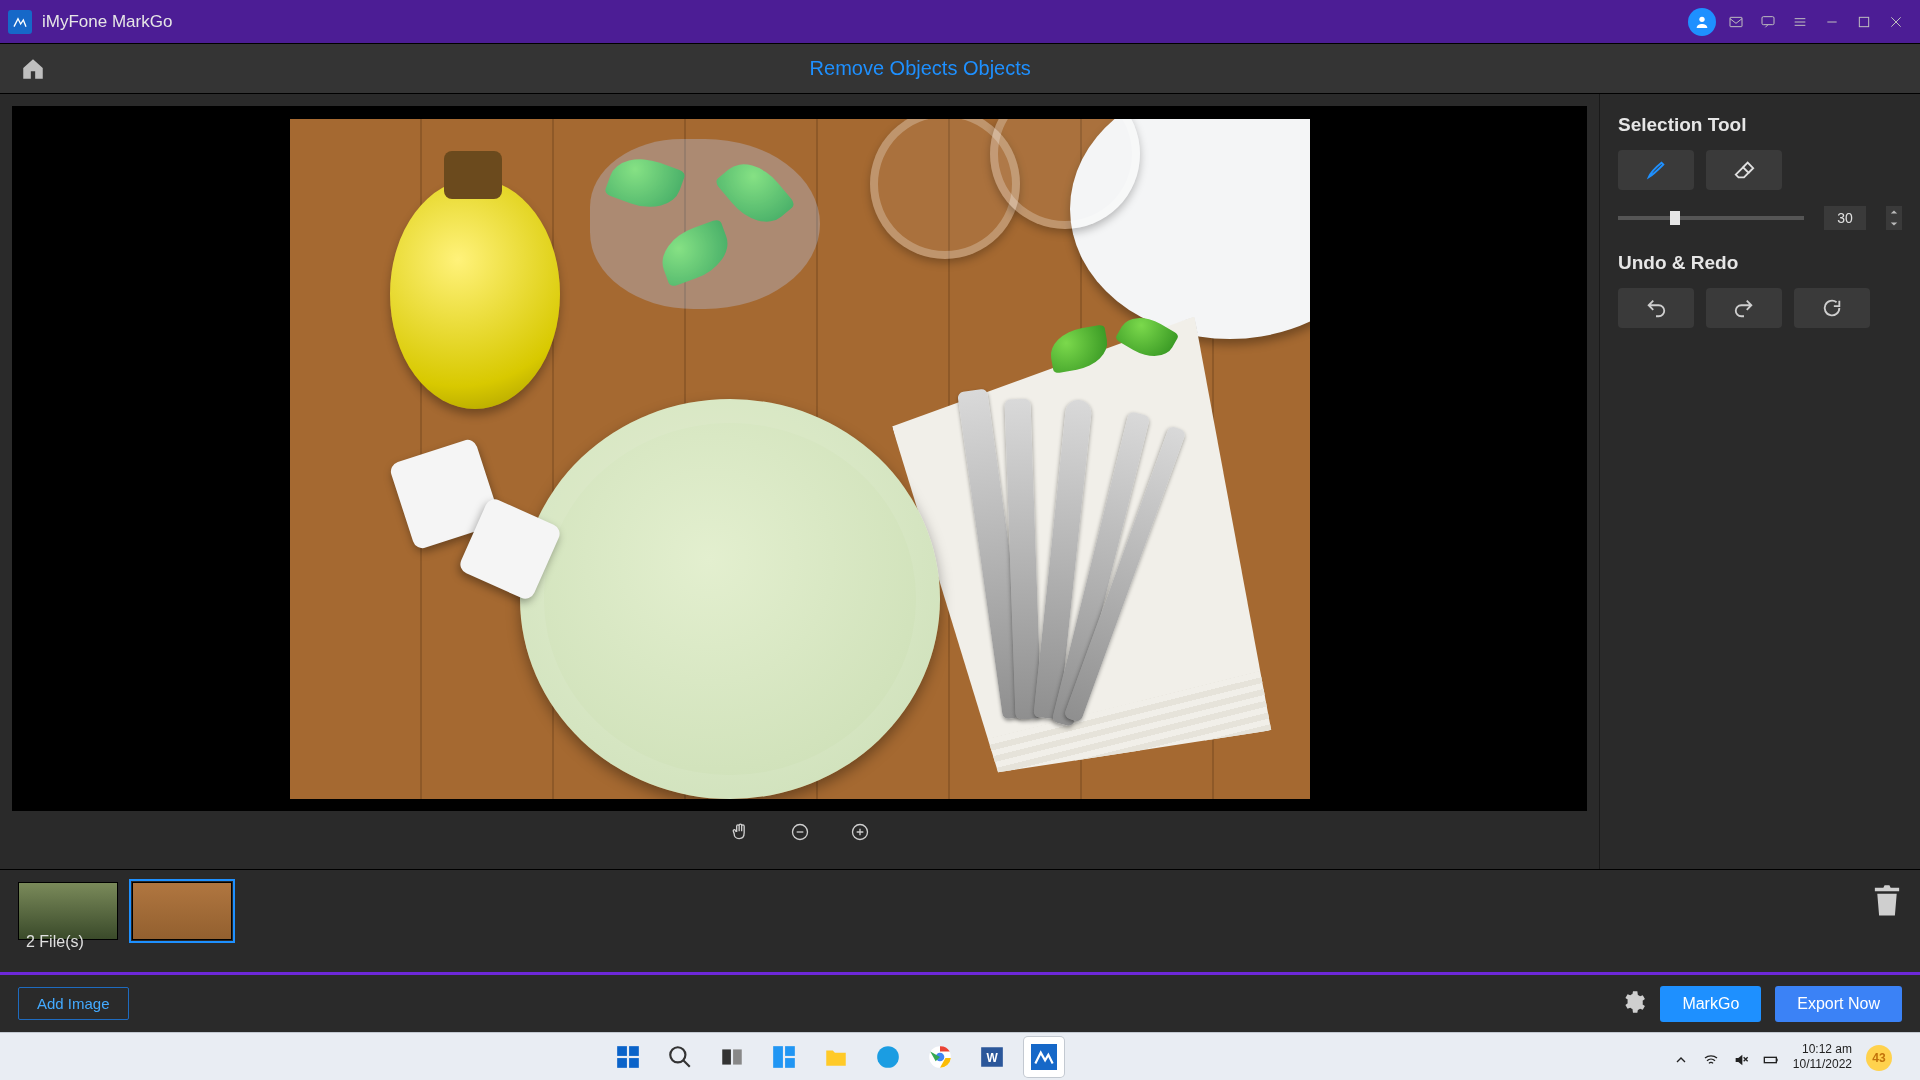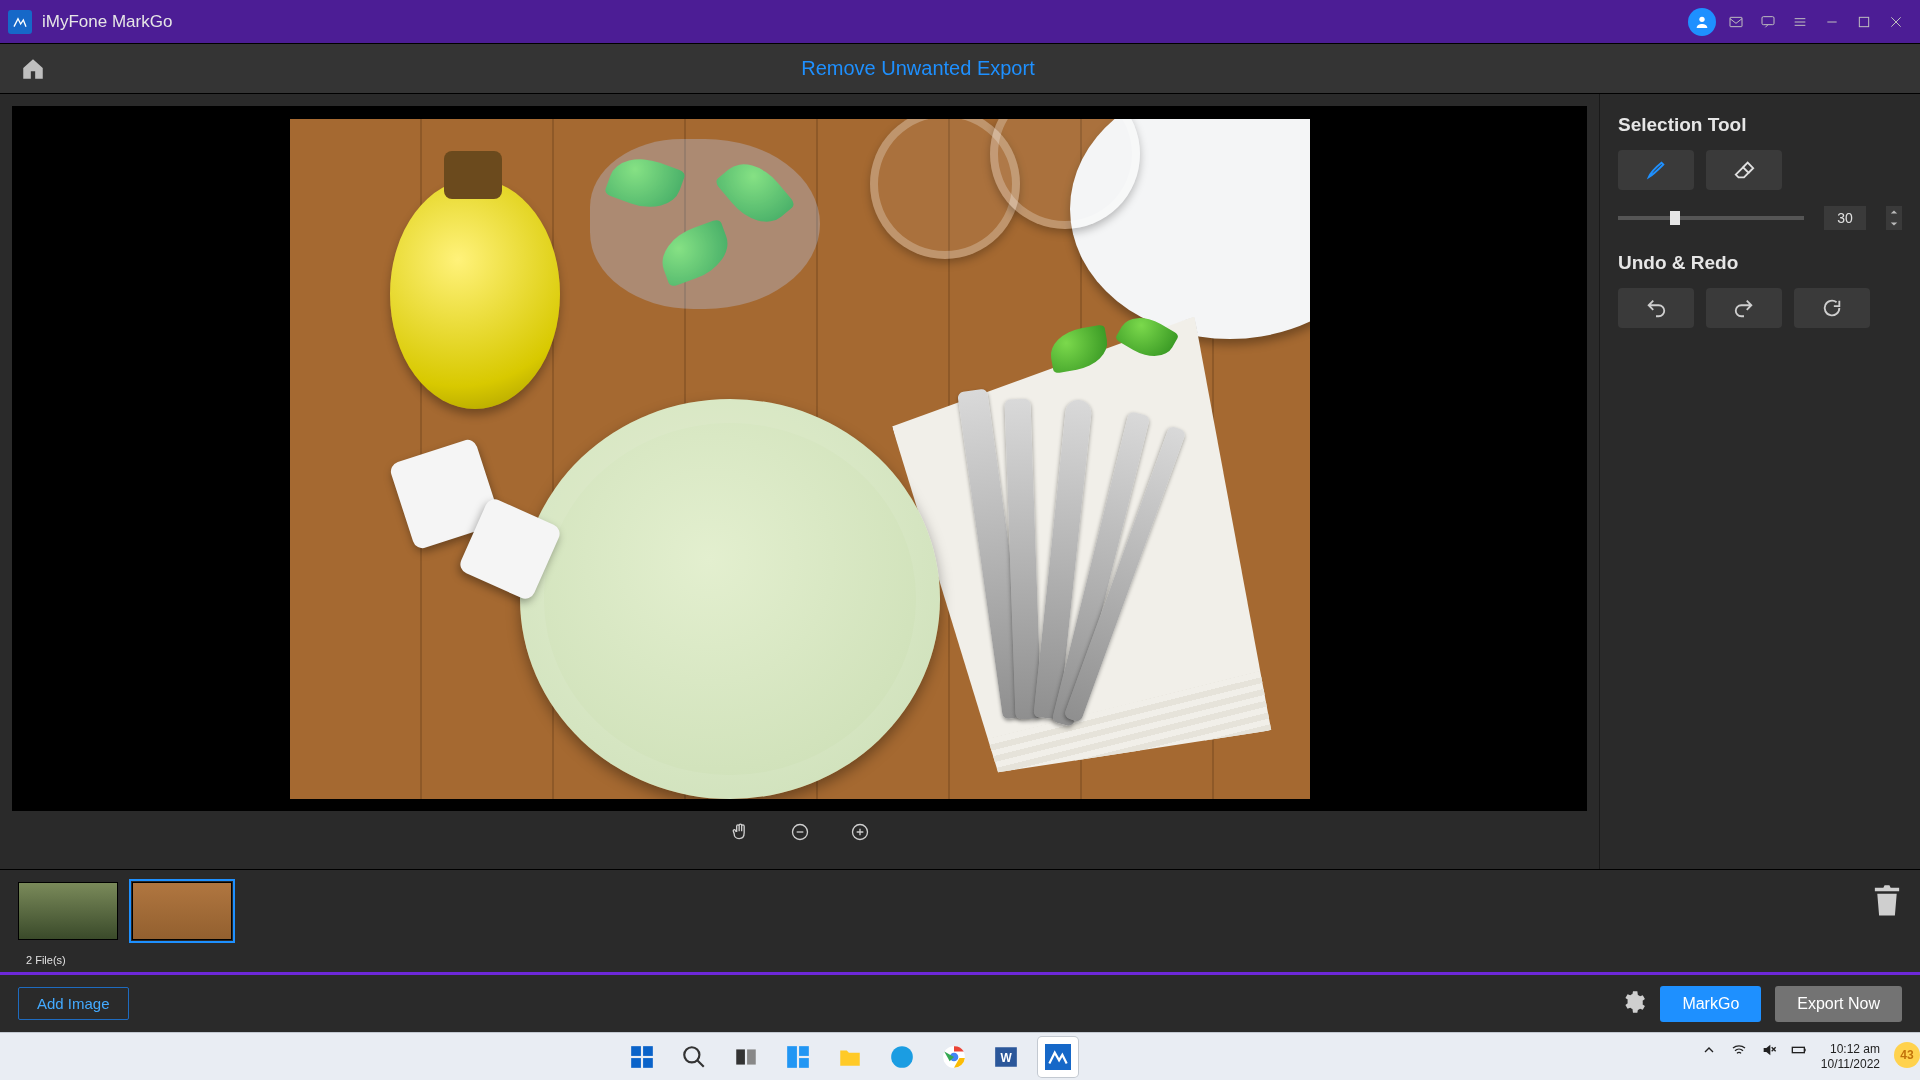--- a/index.html
+++ b/index.html
@@ -83,40 +83,40 @@
   .side-spacer{ flex:1;}
   .tip-box{ background:#3e3e3e; padding:10px 12px; color:#d7a63b; font-size:14px; line-height:1.35; border-radius:2px; display:flex; gap:8px; cursor:pointer;}
   .tip-box svg{ flex:0 0 16px; width:16px; height:16px; stroke:#d7a63b; fill:none; stroke-width:2; margin-top:2px;}
 
   
   .strip{ height:102px; background:#2a2a2a; display:flex; align-items:flex-start; padding:12px 18px 0; gap:14px; position:relative;}
   .thumb{ width:100px; height:58px; background:#555; border:1px solid #000; background-size:cover; background-position:center;}
   .thumb.sel{ outline:2px solid #1e90ff; outline-offset:1px;}
   .thumb.t1{ background:linear-gradient(#7a8a5a,#3a4a2a);}
   .thumb.t2{ background:linear-gradient(#b07640,#93602f);}
-  .file-count{ position:absolute; left:26px; bottom:6px; color:#e0e0e0; font-size:11px;}
+  .file-count{ position:absolute; left:26px; bottom:21px; color:#e0e0e0; font-size:16px;}
   .trash{ position:absolute; right:18px; top:14px; cursor:pointer;}
   .trash svg{ width:30px; height:34px; fill:#cfcfcf;}
 
   .bottom-bar{ height:60px; background:#2a2a2a; border-top:3px solid #6d28d9; display:flex; align-items:center; padding:0 18px; gap:14px;}
   .add-img{ color:#43aaff; font-size:15px; padding:7px 18px; border:1px solid #1e6bbf; border-radius:2px; background:transparent; cursor:pointer;}
   .bottom-spacer{ flex:1;}
   .gear{ cursor:pointer;}
   .gear svg{ width:26px; height:26px; fill:#cfcfcf;}
   .btn{ padding:9px 22px; border-radius:3px; font-size:16px; color:#fff; cursor:pointer; border:none;}
   .btn.remove{ background:#1e90ff;}
-  .btn.export{ background:#737373;}
+  .btn.export{ background:#3b82f6;}
 
   
   .taskbar{ position:absolute; left:0; right:0; bottom:0; height:48px; background:#e9edf3; display:flex; align-items:center; border-top:1px solid #c3c9d1;}
   .tb-center{ flex:1; display:flex; justify-content:center; gap:12px;}
   .tb-ico{ width:40px; height:40px; display:flex; align-items:center; justify-content:center; border-radius:4px; cursor:pointer;}
   .tb-ico svg{ width:26px; height:26px;}
   .tb-ico.active{ background:#fff; box-shadow:0 0 0 1px #c3c9d1;}
-  .tb-right{ display:flex; align-items:flex-start; gap:14px; padding-right:0; color:#222; font-size:12px;}
+  .tb-right{ display:flex; align-items:flex-end; gap:14px; padding-right:28px; color:#222; font-size:12px;}
   .tb-right .clock{ text-align:right; line-height:1.2;}
   .tb-right svg{ width:16px; height:16px; fill:#222;}
   .weather{ width:26px;height:26px;border-radius:50%;background:#ffd24d;color:#c2720a;font-size:12px;display:flex;align-items:center;justify-content:center;font-weight:600;}
 </style>
 </head>
 <body>
 
 <div class="app">
 
   <div class="titlebar">
@@ -166,21 +166,21 @@
         </svg>
       </div>
   </div>
 
   <div class="header" style="position:relative;">
     <div class="home-btn">
       <svg viewBox="0 0 24 24">
           <path d="M3 11 L12 3 L21 11 V21 H14 V14 H10 V21 H3 Z"></path>
         </svg>
     </div>
-    <div class="mode-title">Remove Unwanted Export</div>
+    <div class="mode-title">Remove Objects Objects</div>
   </div>
 
   <div class="main">
     <div class="canvas-area">
       <div class="canvas-frame">
         <div class="photo">
           <div class="wood"></div>
           <div class="dish-edge"></div>
           <div class="glass glass1"></div>
           <div class="glass glass2"></div>

